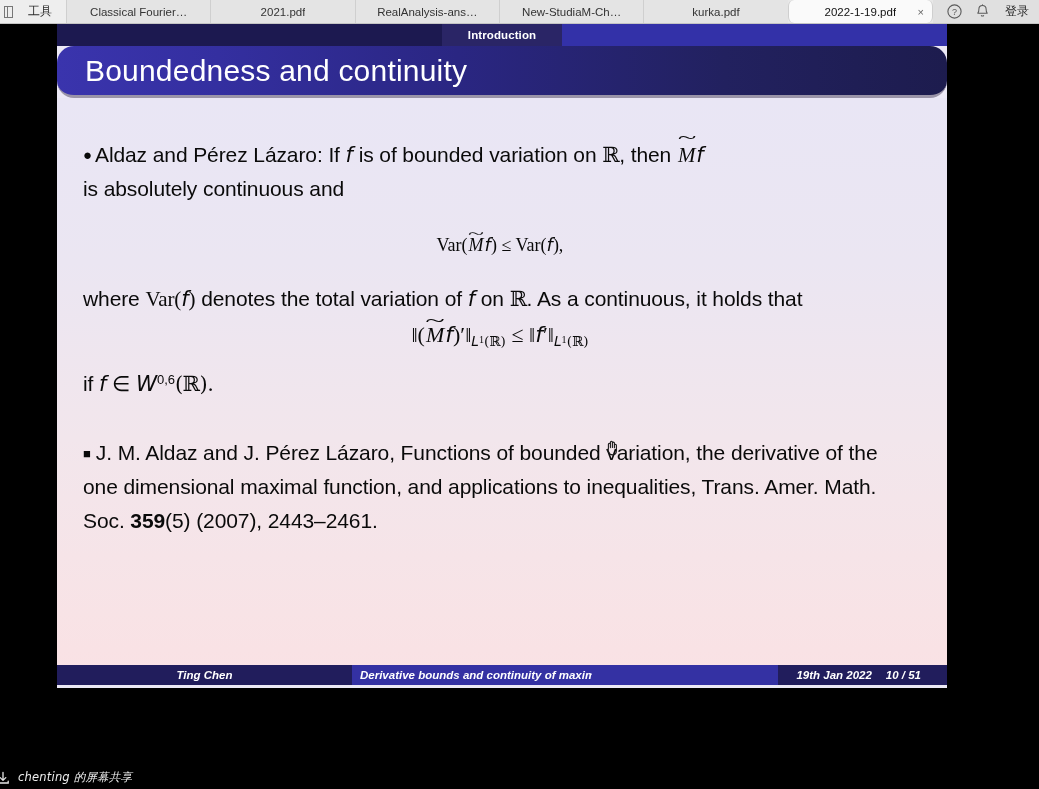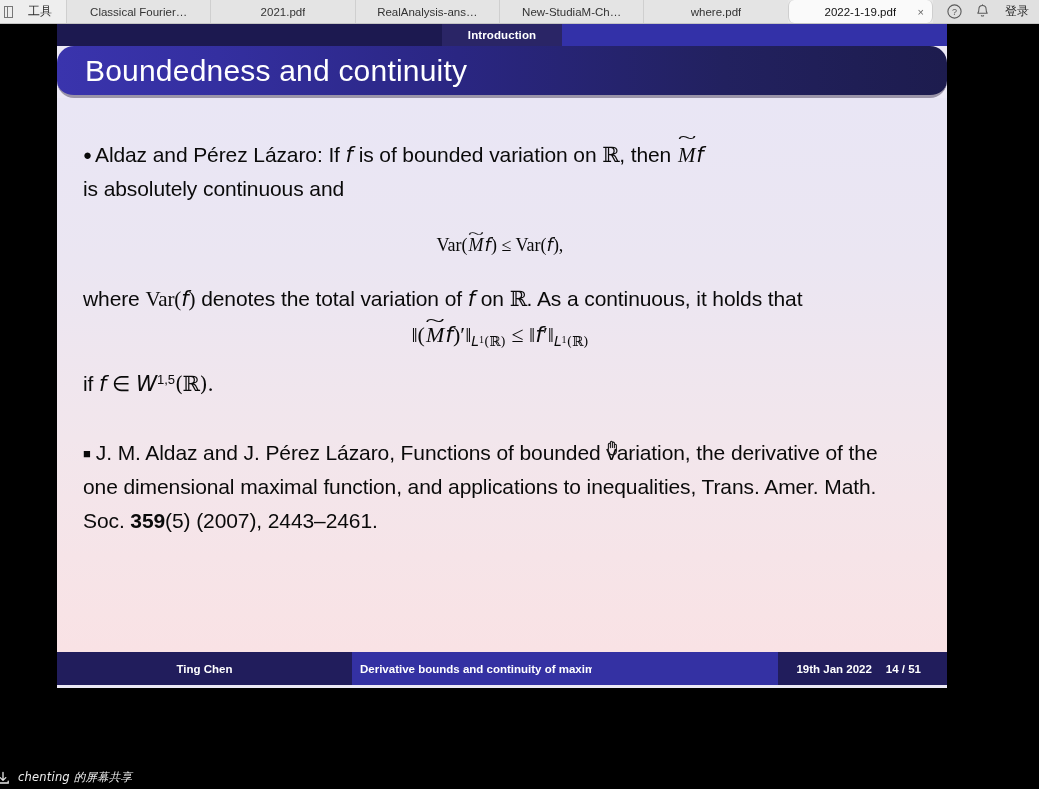--- a/index.html
+++ b/index.html
@@ -193,27 +193,28 @@
     height: 587px;
     background: linear-gradient(to bottom, #e9e6f5 0%, #ebe6f2 28%, #f2e6ec 58%, #f8e3e6 88%, #fae1e4 100%);
     padding: 40px 30px 0 26px;
     box-sizing: border-box;
     color: #0a0a0a;
   }
   .bm-footer {
     position: absolute;
     left: 0; bottom: 0;
     width: 100%;
-    height: 33px;
+    height: 20px;
     background: #211d5c;
     display: flex;
     align-items: center;
     font-size: 11.5px;
     font-weight: bold;
     color: #ffffff;
+    font-style: italic;
   }
   .ft-author {
     width: 295px;
     height: 100%;
     display: flex;
     align-items: center;
     justify-content: center;
     background: #211d5c;
     box-sizing: border-box;
   }
@@ -371,21 +372,21 @@
     <div class="tb-tab">
       <span class="lbl">2021.pdf</span>
     </div>
     <div class="tb-tab">
       <span class="lbl">RealAnalysis-ans…</span>
     </div>
     <div class="tb-tab">
       <span class="lbl">New-StudiaM-Ch…</span>
     </div>
     <div class="tb-tab">
-      <span class="lbl">where.pdf</span>
+      <span class="lbl">kurka.pdf</span>
     </div>
     <div class="tb-tab active">
       <span class="lbl">2022-1-19.pdf</span>
       <span class="tab-close">×</span>
     </div>
   </div>
 
   <div class="tb-right">
     <span class="tb-icon">
       <svg width="15" height="15" viewBox="0 0 15 15" aria-hidden="true">
@@ -434,33 +435,33 @@
       <span>where </span><span class="rm">Var</span><span class="rm">(</span><span class="mit">f</span><span class="rm">)</span><span> denotes the total variation of </span><span class="mit">f</span><span> on </span><span class="bb">ℝ</span><span>. As a continuous, it holds that</span>
     </p>
 
     <div class="eq eq-2">
       <span>‖(</span><span class="calM"><span class="tld">~</span><span>M</span></span><span class="mit">f</span><span>)′‖</span><span class="sub mit">L</span><span class="sub" style="vertical-align:-0.05em;font-size:0.46em">1</span><span class="sub bb">(ℝ)</span>
       <span>≤</span>
       <span>‖</span><span class="mit">f</span><span>′</span><span>‖</span><span class="sub mit">L</span><span class="sub" style="vertical-align:-0.05em;font-size:0.46em">1</span><span class="sub bb">(ℝ)</span>
     </div>
 
     <p class="para" style="margin-top:18px">
-      <span>if </span><span class="mit">f</span><span> ∈ </span><span class="mit" style="font-size:1.02em">W</span><span class="sup">1,5</span><span class="bb">(ℝ).</span>
+      <span>if </span><span class="mit">f</span><span> ∈ </span><span class="mit" style="font-size:1.02em">W</span><span class="sup">0,6</span><span class="bb">(ℝ).</span>
     </p>
 
     <p class="para" style="margin-top:34px">
       <span class="bullet-sq">■</span><span>J. M. Aldaz and J. Pérez Lázaro, Functions of bounded variation, the derivative of the one dimensional maximal function, and applications to inequalities, Trans. Amer. Math. Soc. </span><span style="font-weight:bold">359</span><span>(5) (2007), 2443–2461.</span>
     </p>
 
     <div class="bm-footer">
       <div class="ft-author">Ting Chen</div>
       <div class="ft-title">Derivative bounds and continuity of maxim</div>
       <div class="ft-spacer"></div>
       <div class="ft-date">19th Jan 2022</div>
-      <div class="ft-page">14 / 51</div>
+      <div class="ft-page">10 / 51</div>
     </div>
   </div>
 
   <div id="hand-cursor">
     <svg width="18" height="18" viewBox="0 0 18 18" aria-hidden="true">
       <path d="M5.4 10.3V5.2a1 1 0 0 1 2 0v3.4V3.2a1 1 0 0 1 2 0v5.3V4.1a1 1 0 0 1 2 0v4.6V6.2a1 1 0 0 1 2 0v5.6c0 2.4-1.6 4.1-3.8 4.1-2.1 0-3.3-1.1-4-2.6L4 10.9a1 1 0 0 1 1.4-0.6z" fill="none" stroke="#1a1a1a" stroke-width="1.1" stroke-linejoin="round"></path>
     </svg>
   </div>
 </div>
 

